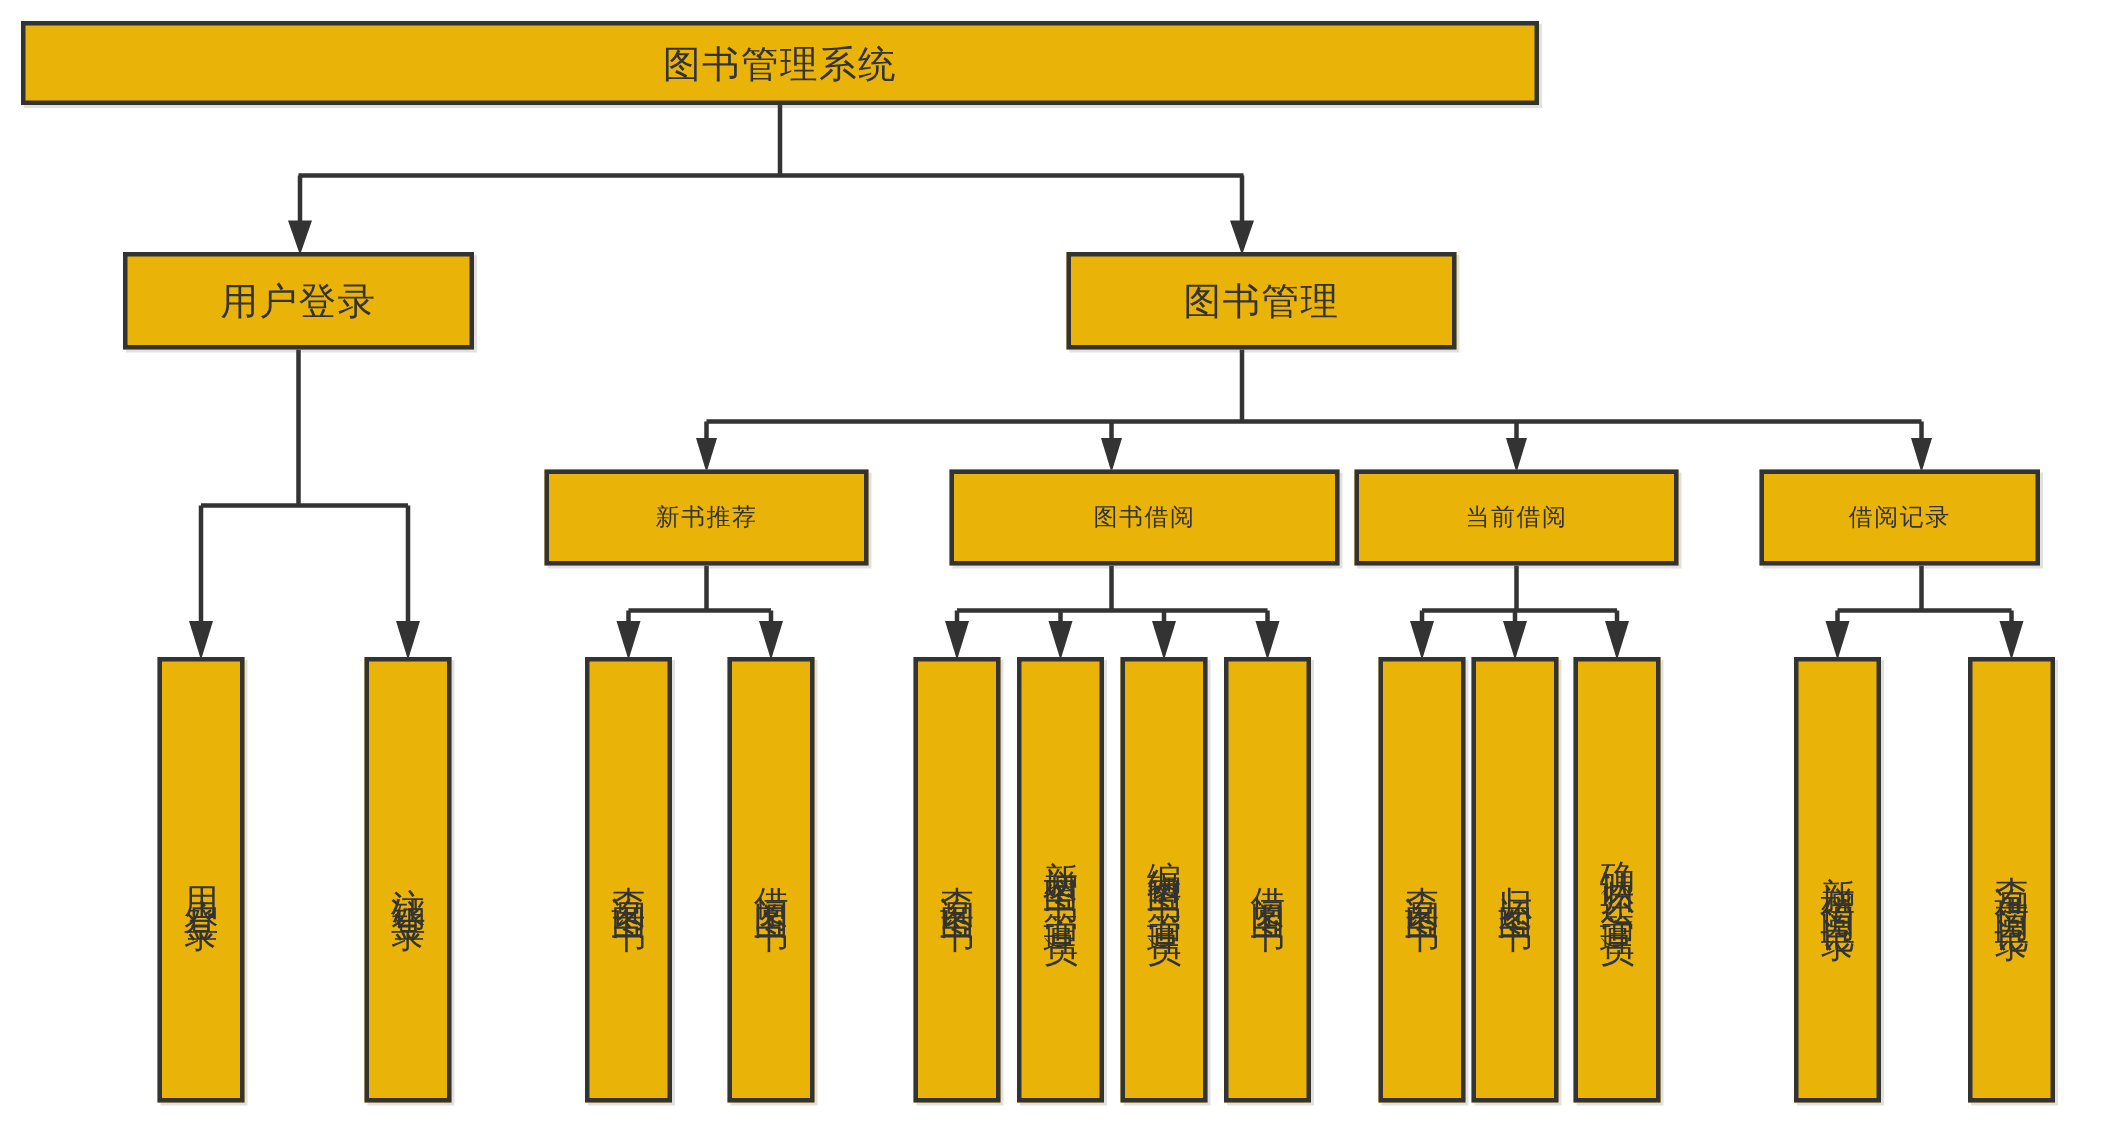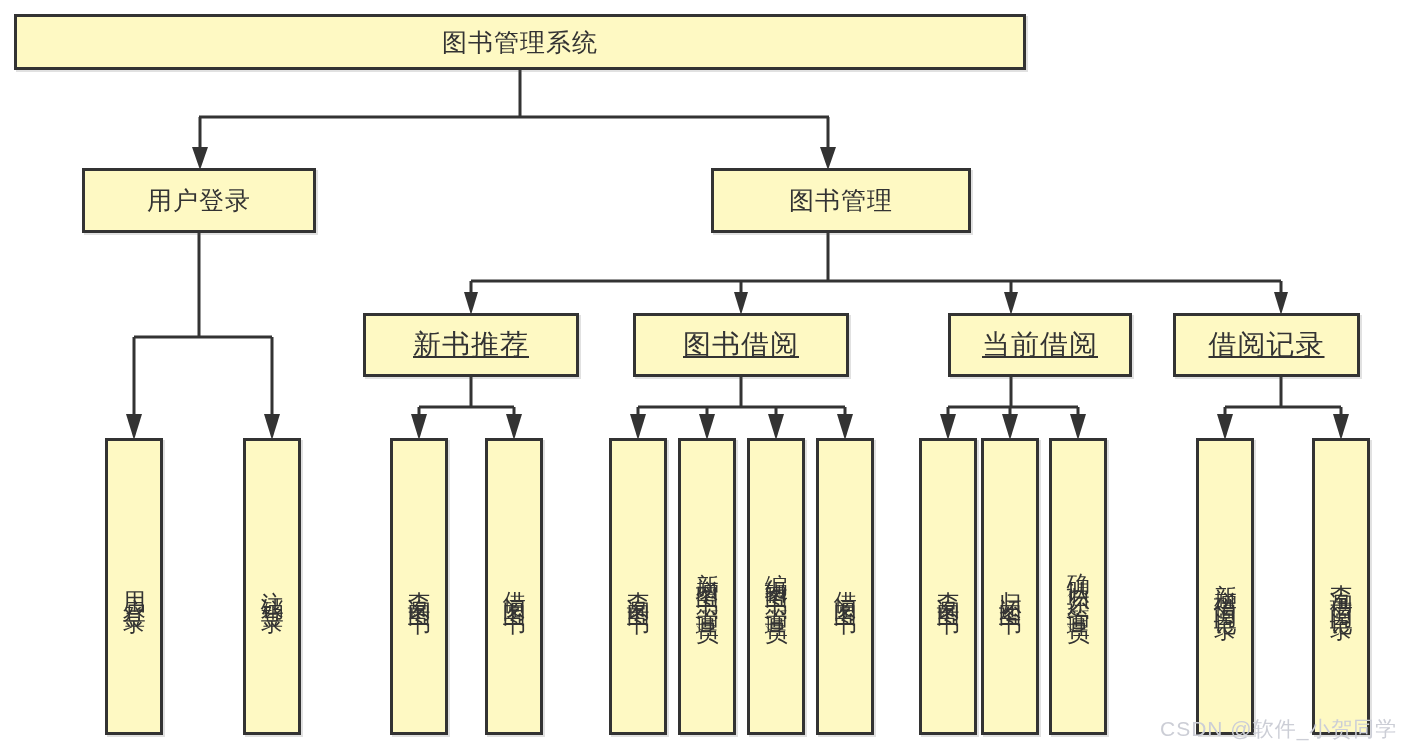--- a/index.html
+++ b/index.html
@@ -8,31 +8,31 @@
     width:1405px;height:747px;
     background:#ffffff;
     overflow:hidden;
     font-family:"Liberation Sans", sans-serif;
     color:#333333;
   }
   .connectors{position:absolute;left:0;top:0;z-index:1;}
   .node{
     position:absolute;
     box-sizing:border-box;
-    background:#fef9c3;
+    background:#eab308;
     border:3px solid #333333;
     display:flex;
     align-items:center;
     justify-content:center;
     z-index:2;
     box-shadow:2px 2px 0 rgba(90,90,90,0.18);
   }
   .root{font-size:25px;letter-spacing:1px;}
   .hbox2{top:168px;height:65px;font-size:25px;letter-spacing:1px;}
-  .hbox3{top:313px;height:64px;font-size:28px;letter-spacing:1px;text-decoration:underline;}
+  .hbox3{top:313px;height:64px;font-size:16px;letter-spacing:1px;}
   .vbox{top:438px;height:297px;width:58px;font-size:23px;}
   .vtext{
     writing-mode:vertical-rl;
     text-orientation:mixed;
     letter-spacing:7px;
     line-height:1.1;
     white-space:nowrap;
   }
   .watermark{
     position:absolute;
@@ -103,24 +103,24 @@
   <div class="node hbox2" style="left:82px;width:234px">
     <span>用户登录</span>
   </div>
   <div class="node hbox2" style="left:711px;width:260px">
     <span>图书管理</span>
   </div>
 
   <div class="node hbox3" style="left:363px;width:216px">
     <span>新书推荐</span>
   </div>
-  <div class="node hbox3" style="left:633px;width:216px">
+  <div class="node hbox3" style="left:633px;width:260px">
     <span>图书借阅</span>
   </div>
-  <div class="node hbox3" style="left:948px;width:184px">
+  <div class="node hbox3" style="left:903px;width:216px">
     <span>当前借阅</span>
   </div>
   <div class="node hbox3" style="left:1173px;width:187px">
     <span>借阅记录</span>
   </div>
 
   <div class="node vbox" style="left:105px">
     <span class="vtext">用户登录</span>
   </div>
   <div class="node vbox" style="left:243px">
@@ -153,15 +153,14 @@
   <div class="node vbox" style="left:1049px">
     <span class="vtext">确认归还（管理员）</span>
   </div>
   <div class="node vbox" style="left:1196px">
     <span class="vtext">新增借阅记录</span>
   </div>
   <div class="node vbox" style="left:1312px">
     <span class="vtext">查询借阅记录</span>
   </div>
 
-  <div class="watermark">CSDN @软件_小贺同学</div>
 
 </div>
 
 </body></html>

